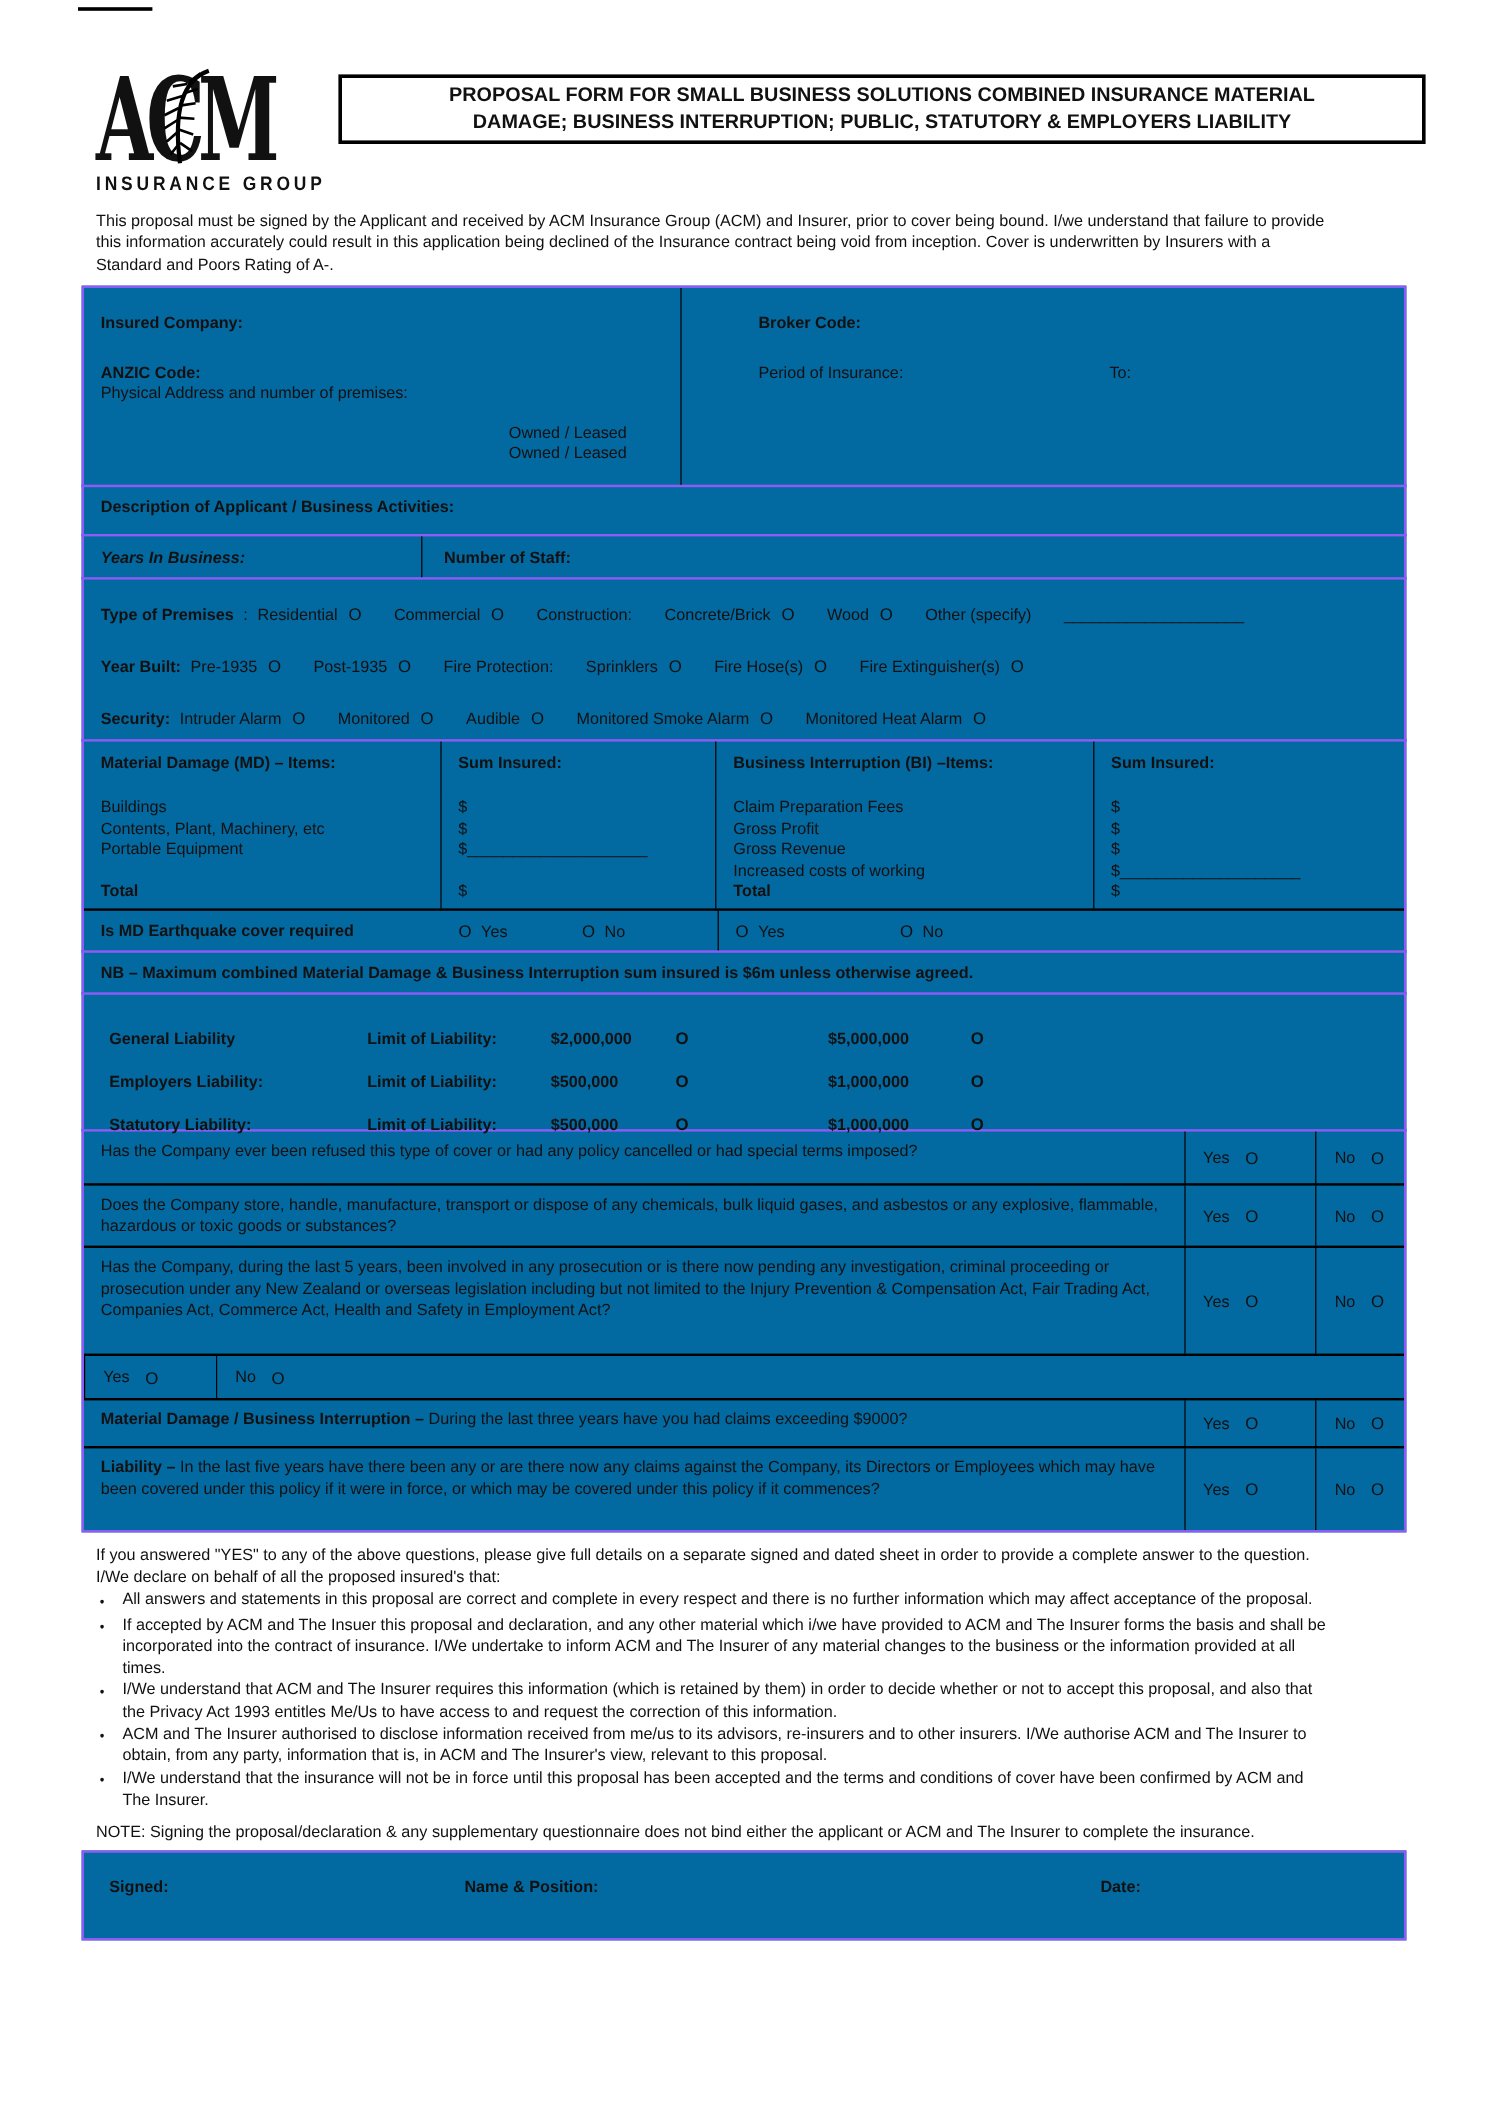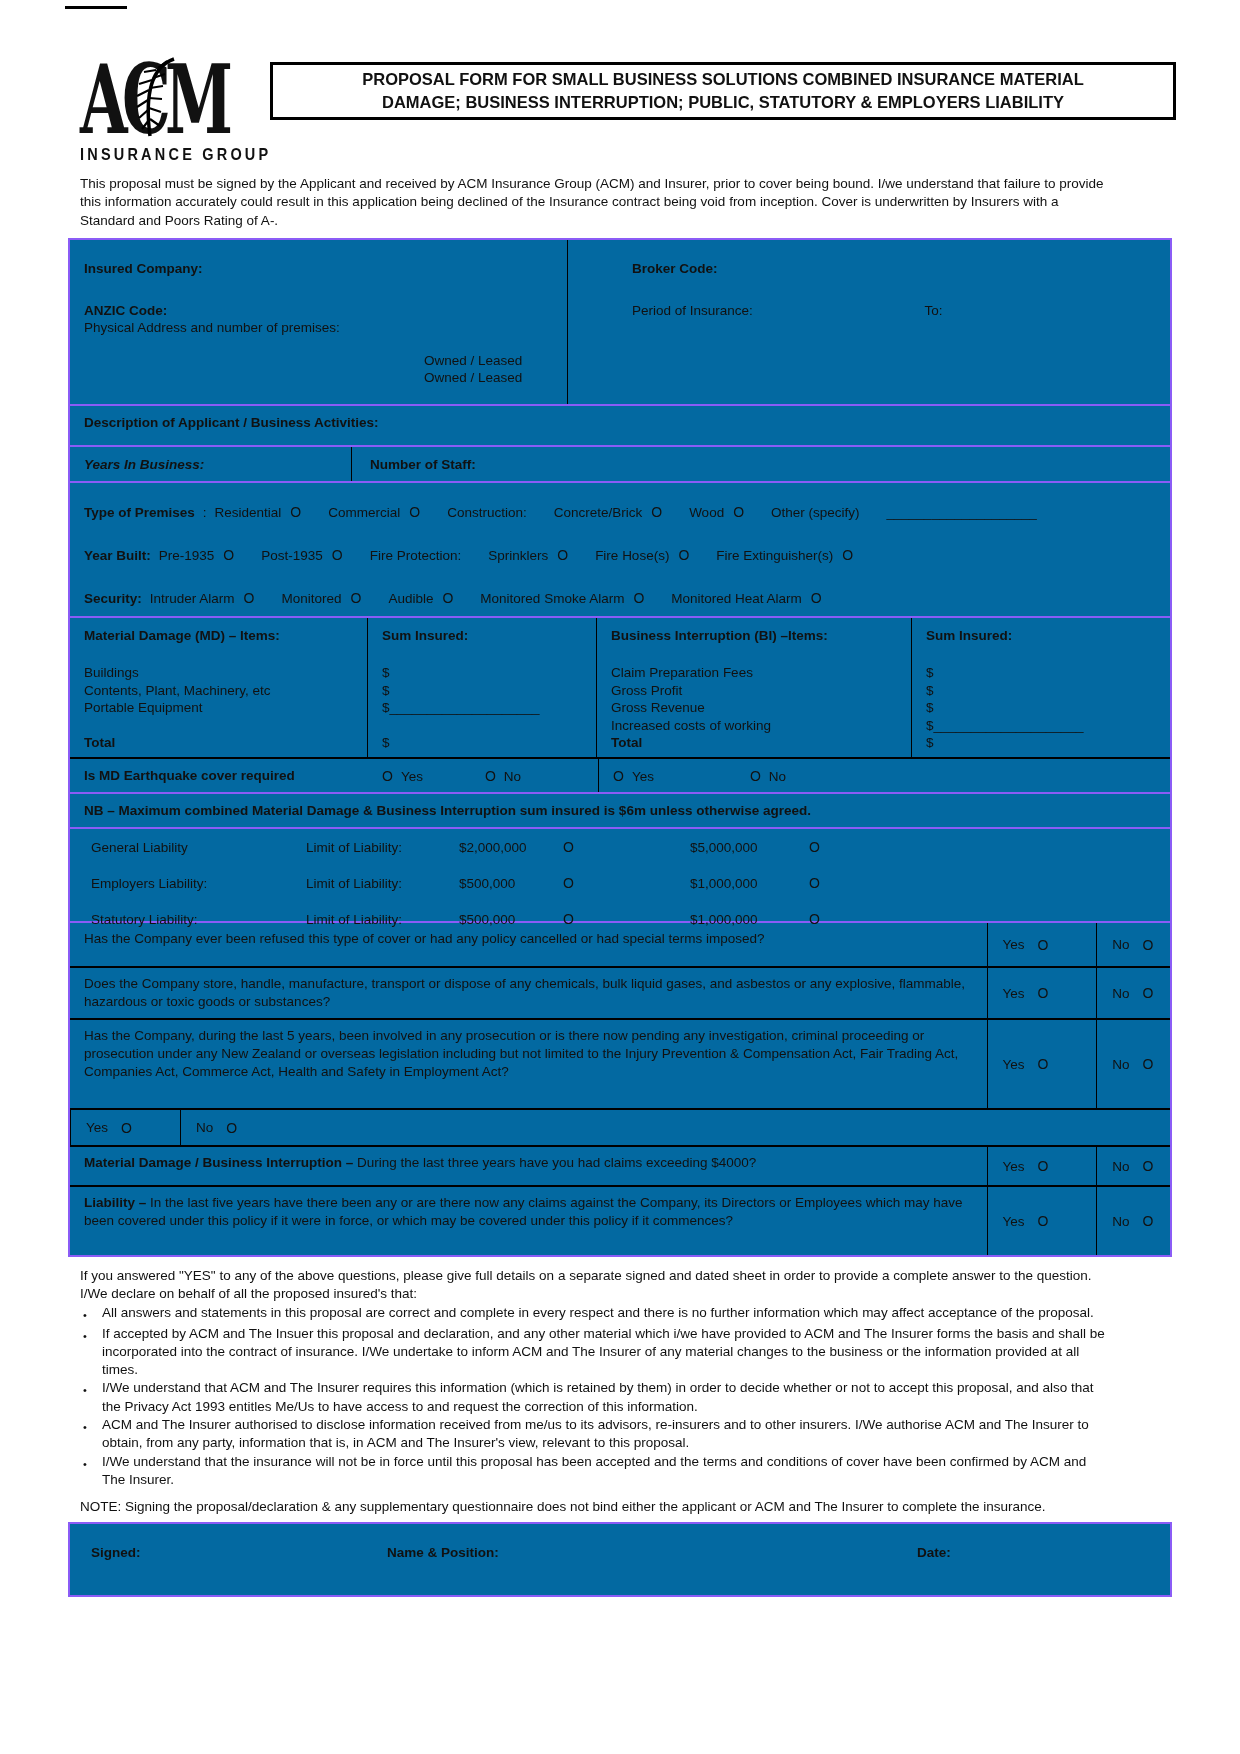--- a/index.html
+++ b/index.html
@@ -8,21 +8,21 @@
   .b{font-weight:bold;}
   .scan-artifact{position:absolute;left:65px;top:6px;width:62px;height:3px;background:#000;}
 
   
   .header-row{display:flex;align-items:flex-start;margin:62px 0 0 80px;}
   .logo{width:178px;position:relative;}
   .logo-acm{font-family:"DejaVu Serif", serif;font-weight:bold;font-size:96px;line-height:76px;
             letter-spacing:-9px;transform:scaleX(0.64);transform-origin:left top;white-space:nowrap;}
   .fern{position:absolute;left:52px;top:-6px;pointer-events:none;}
   .logo-sub{font-weight:bold;font-size:14.5px;letter-spacing:3.2px;margin-top:8px;transform:scaleY(1.12);white-space:nowrap;}
-  .title-box{margin-left:12px;border:3px solid #000;width:900px;height:52px;display:flex;flex-direction:column;
+  .title-box{margin-left:24px;border:3px solid #000;width:900px;height:52px;display:flex;flex-direction:column;
              justify-content:center;align-items:center;text-align:center;}
   .title-line{font-weight:bold;font-size:16.5px;line-height:23px;}
   .intro{margin:13px 0 0 80px;width:1036px;line-height:18.4px;}
 
   
   .content{margin-left:68px;width:1104px;}
   .box{box-sizing:border-box;border:2px solid #8b5cf6;width:1104px;background:#0369a1;}
   .box + .box, .stack-gap{margin-top:-2px;}
   .vl{border-left:1.5px solid #000;}
 
@@ -55,21 +55,21 @@
   .md-body{display:flex;height:96px;}
   .md-col{box-sizing:border-box;padding:3px 0 0 14px;}
   .md-line{height:17.5px;line-height:17.5px;white-space:nowrap;}
   .eq-row{display:flex;height:33px;border-top:2px solid #000;}
   .eq-row > div{box-sizing:border-box;display:flex;align-items:center;padding-left:14px;}
   .eq-pair .circle{margin-right:8px;}
   .eq-gap2{margin-left:62px;} .eq-gap4{margin-left:96px;}
 
   .nb-row{height:37px;display:flex;align-items:center;padding-left:14px;box-sizing:border-box;}
 
-  .liability{height:96px;padding-top:0;box-sizing:border-box;}
+  .liability{height:116px;padding-top:18px;box-sizing:border-box;font-weight:bold;}
   .li-row{height:36px;display:flex;align-items:center;padding-left:21px;}
   .li-name{width:215px;} .li-limit{width:153px;} .li-amt1{width:104px;}
   .li-o1{width:127px;} .li-amt2{width:119px;}
 
   
   .q-row{display:flex;box-sizing:border-box;}
   .q-row + .q-row{border-top:2px solid #000;}
   .q-row:nth-child(1){height:43px;} .q-row:nth-child(2){height:52px;}
   .q-row:nth-child(3){height:90px;} .q-row:nth-child(4){height:37px;}
   .q-row:nth-child(5){height:40px;} .q-row:nth-child(6){height:70px;}
@@ -267,21 +267,21 @@
           <div class="yn yn-yes">
             <span>Yes</span>
             <span class="circle">O</span>
           </div>
           <div class="yn yn-no">
             <span>No</span>
             <span class="circle">O</span>
           </div>
         </div>
         <div class="q-row">
-          <div class="q-cell"><span class="b">Material Damage / Business Interruption –</span><span> During the last three years have you had claims exceeding $4000?</span></div>
+          <div class="q-cell"><span class="b">Material Damage / Business Interruption –</span><span> During the last three years have you had claims exceeding $9000?</span></div>
           <div class="yn yn-yes">
             <span>Yes</span>
             <span class="circle">O</span>
           </div>
           <div class="yn yn-no">
             <span>No</span>
             <span class="circle">O</span>
           </div>
         </div>
         <div class="q-row">

